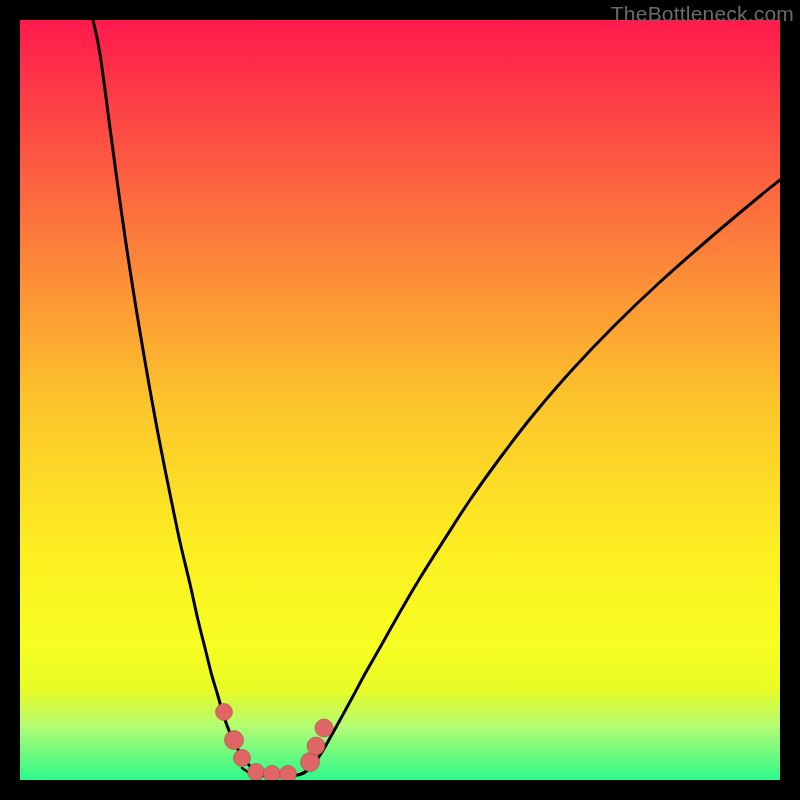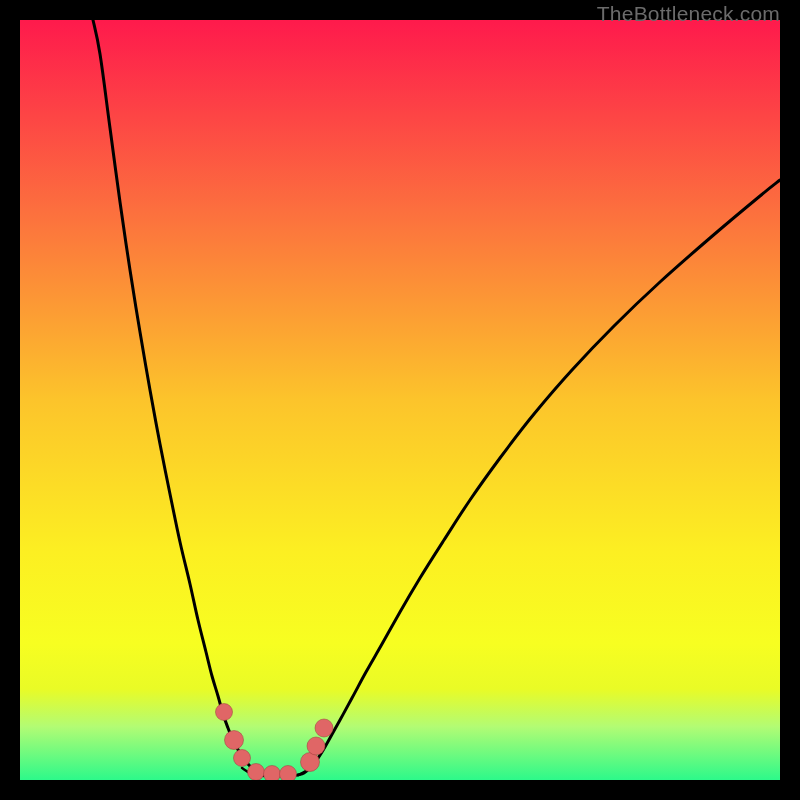--- a/index.html
+++ b/index.html
@@ -22,21 +22,21 @@
   .plot {
     position: absolute;
     left: 0;
     top: 0;
     width: 760px;
     height: 760px;
   }
   .watermark {
     position: absolute;
     top: 2px;
-    right: 20px;
+    right: 6px;
     color: #6b6b6b;
     font-size: 21px;
     font-weight: 500;
     letter-spacing: 0.2px;
   }
   svg {
     display: block;
   }
 </style>
 </head>

